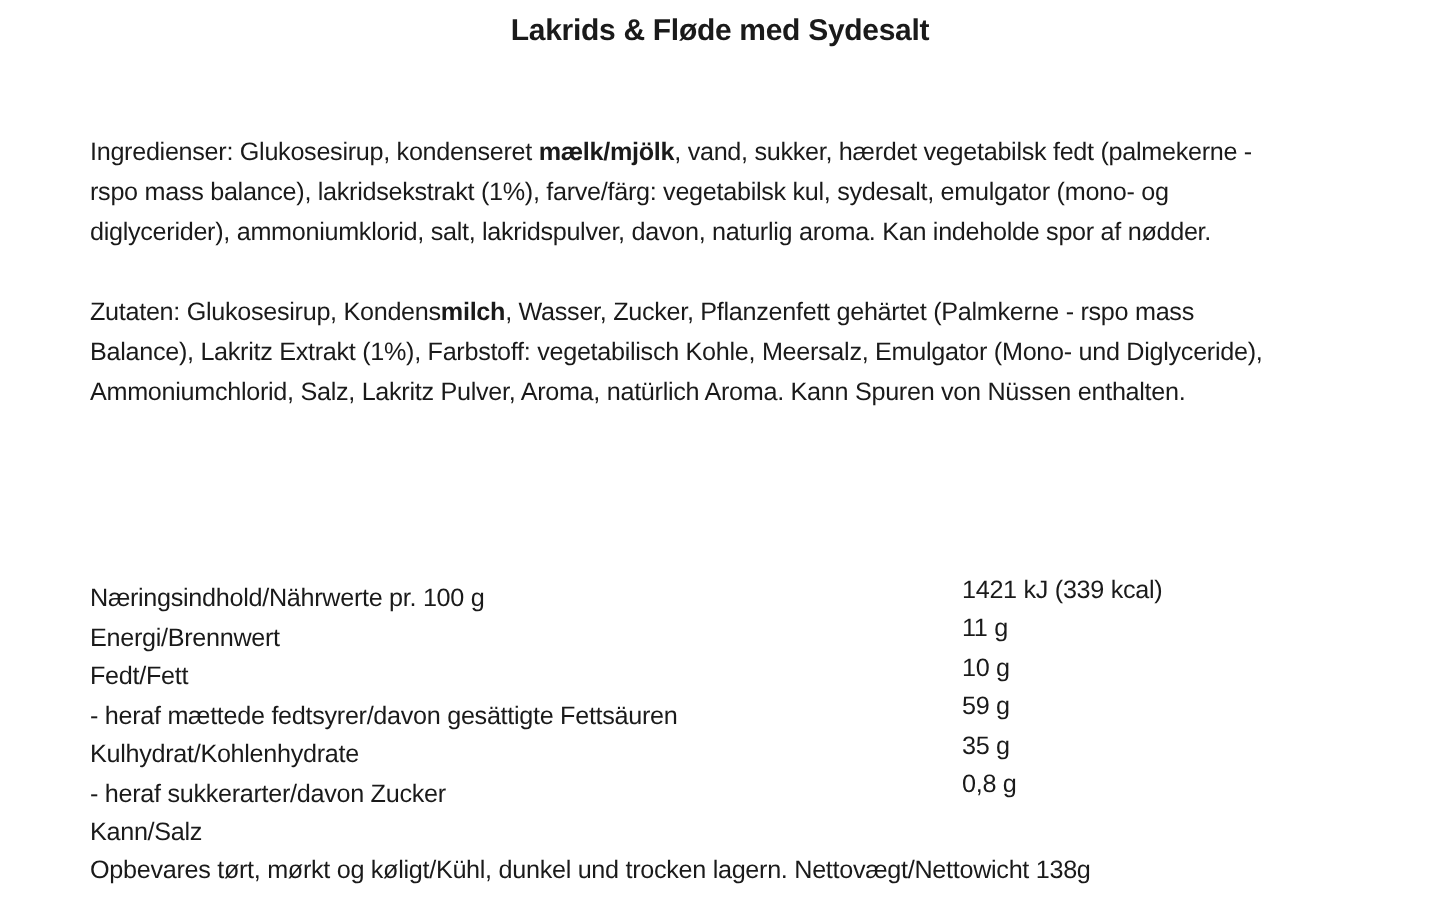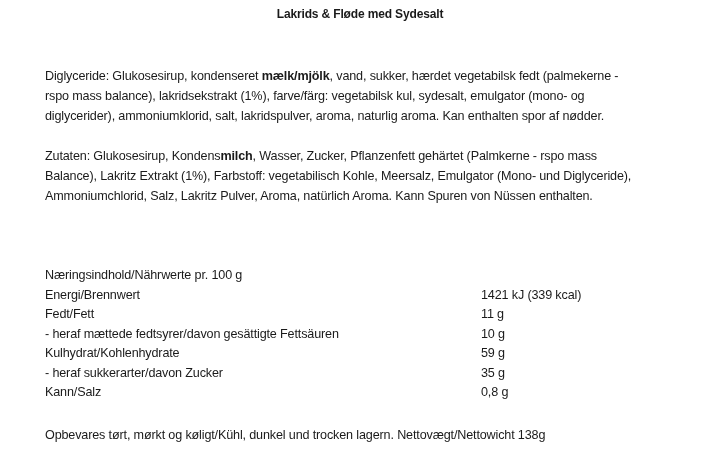--- a/index.html
+++ b/index.html
@@ -17,21 +17,21 @@
       font-size: 12.6px;
       letter-spacing: -0.15px;
     }
     .title {
       position: absolute;
       top: 7px;
       left: 0;
       width: 720px;
       text-align: center;
       font-weight: bold;
-      font-size: 12px;
+      font-size: 15px;
     }
     .block {
       position: absolute;
       left: 45px;
       width: 665px;
       line-height: 20px;
     }
     .ingredients-da { top: 66px; }
     .ingredients-de { top: 146px; }
     .line { white-space: nowrap; }
@@ -41,42 +41,42 @@
       left: 45px;
       top: 266px;
       width: 620px;
     }
     .nut-row {
       position: relative;
       height: 19.5px;
       line-height: 19.5px;
       white-space: nowrap;
     }
-    .nut-label { position: absolute; left: 0; }
+    .nut-label { position: absolute; left: 0; margin-top: 24px; }
     .nut-value { position: absolute; left: 436px; }
     .nut-value.pad { left: 444px; }
     .storage {
       position: absolute;
       left: 45px;
       top: 425px;
       white-space: nowrap;
       line-height: 20px;
     }
   </style>
 </head>
 <body>
 
 <div>
 
   <div class="title">Lakrids &amp; Fløde med Sydesalt</div>
 
   <div class="block ingredients-da">
-    <div class="line"><span>Diglyceride: Glukosesirup, kondenseret </span><span class="b">mælk/mjölk</span><span>, vand, sukker, hærdet vegetabilsk fedt (palmekerne -</span></div>
+    <div class="line"><span>Ingredienser: Glukosesirup, kondenseret </span><span class="b">mælk/mjölk</span><span>, vand, sukker, hærdet vegetabilsk fedt (palmekerne -</span></div>
     <div class="line">rspo mass balance), lakridsekstrakt (1%), farve/färg: vegetabilsk kul, sydesalt, emulgator (mono- og</div>
-    <div class="line">diglycerider), ammoniumklorid, salt, lakridspulver, aroma, naturlig aroma. Kan enthalten spor af nødder.</div>
+    <div class="line">diglycerider), ammoniumklorid, salt, lakridspulver, davon, naturlig aroma. Kan indeholde spor af nødder.</div>
   </div>
 
   <div class="block ingredients-de">
     <div class="line"><span>Zutaten: Glukosesirup, Kondens</span><span class="b">milch</span><span>, Wasser, Zucker, Pflanzenfett gehärtet (Palmkerne - rspo mass</span></div>
     <div class="line">Balance), Lakritz Extrakt (1%), Farbstoff: vegetabilisch Kohle, Meersalz, Emulgator (Mono- und Diglyceride),</div>
     <div class="line">Ammoniumchlorid, Salz, Lakritz Pulver, Aroma, natürlich Aroma. Kann Spuren von Nüssen enthalten.</div>
   </div>
 
   <div class="nutrition">
     <div class="nut-row">

